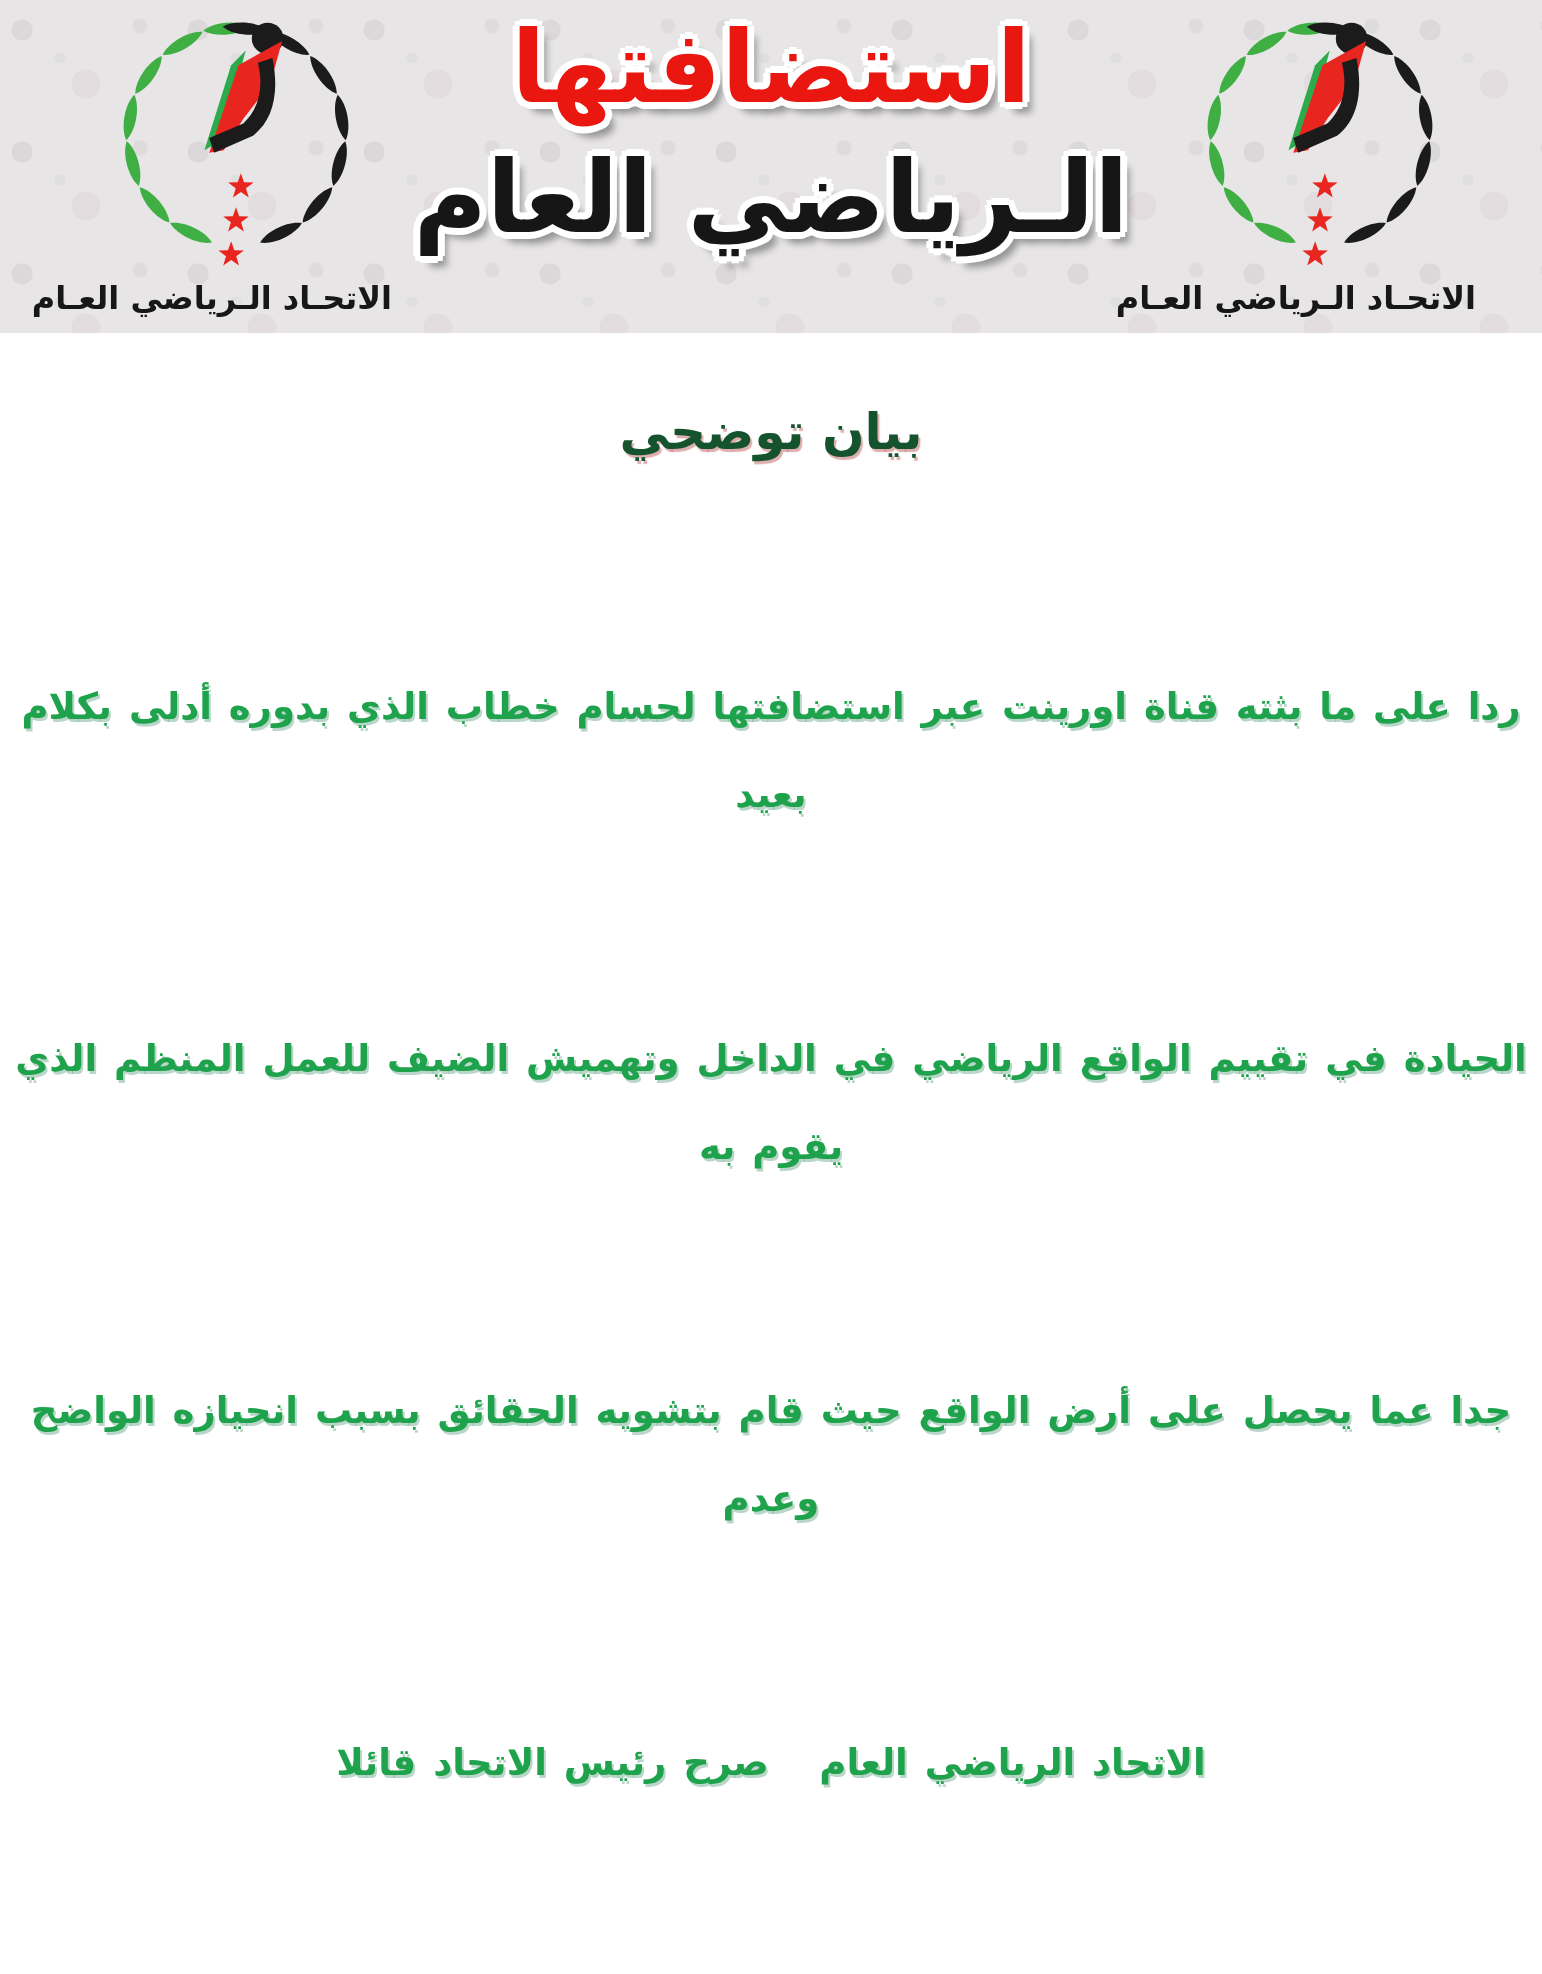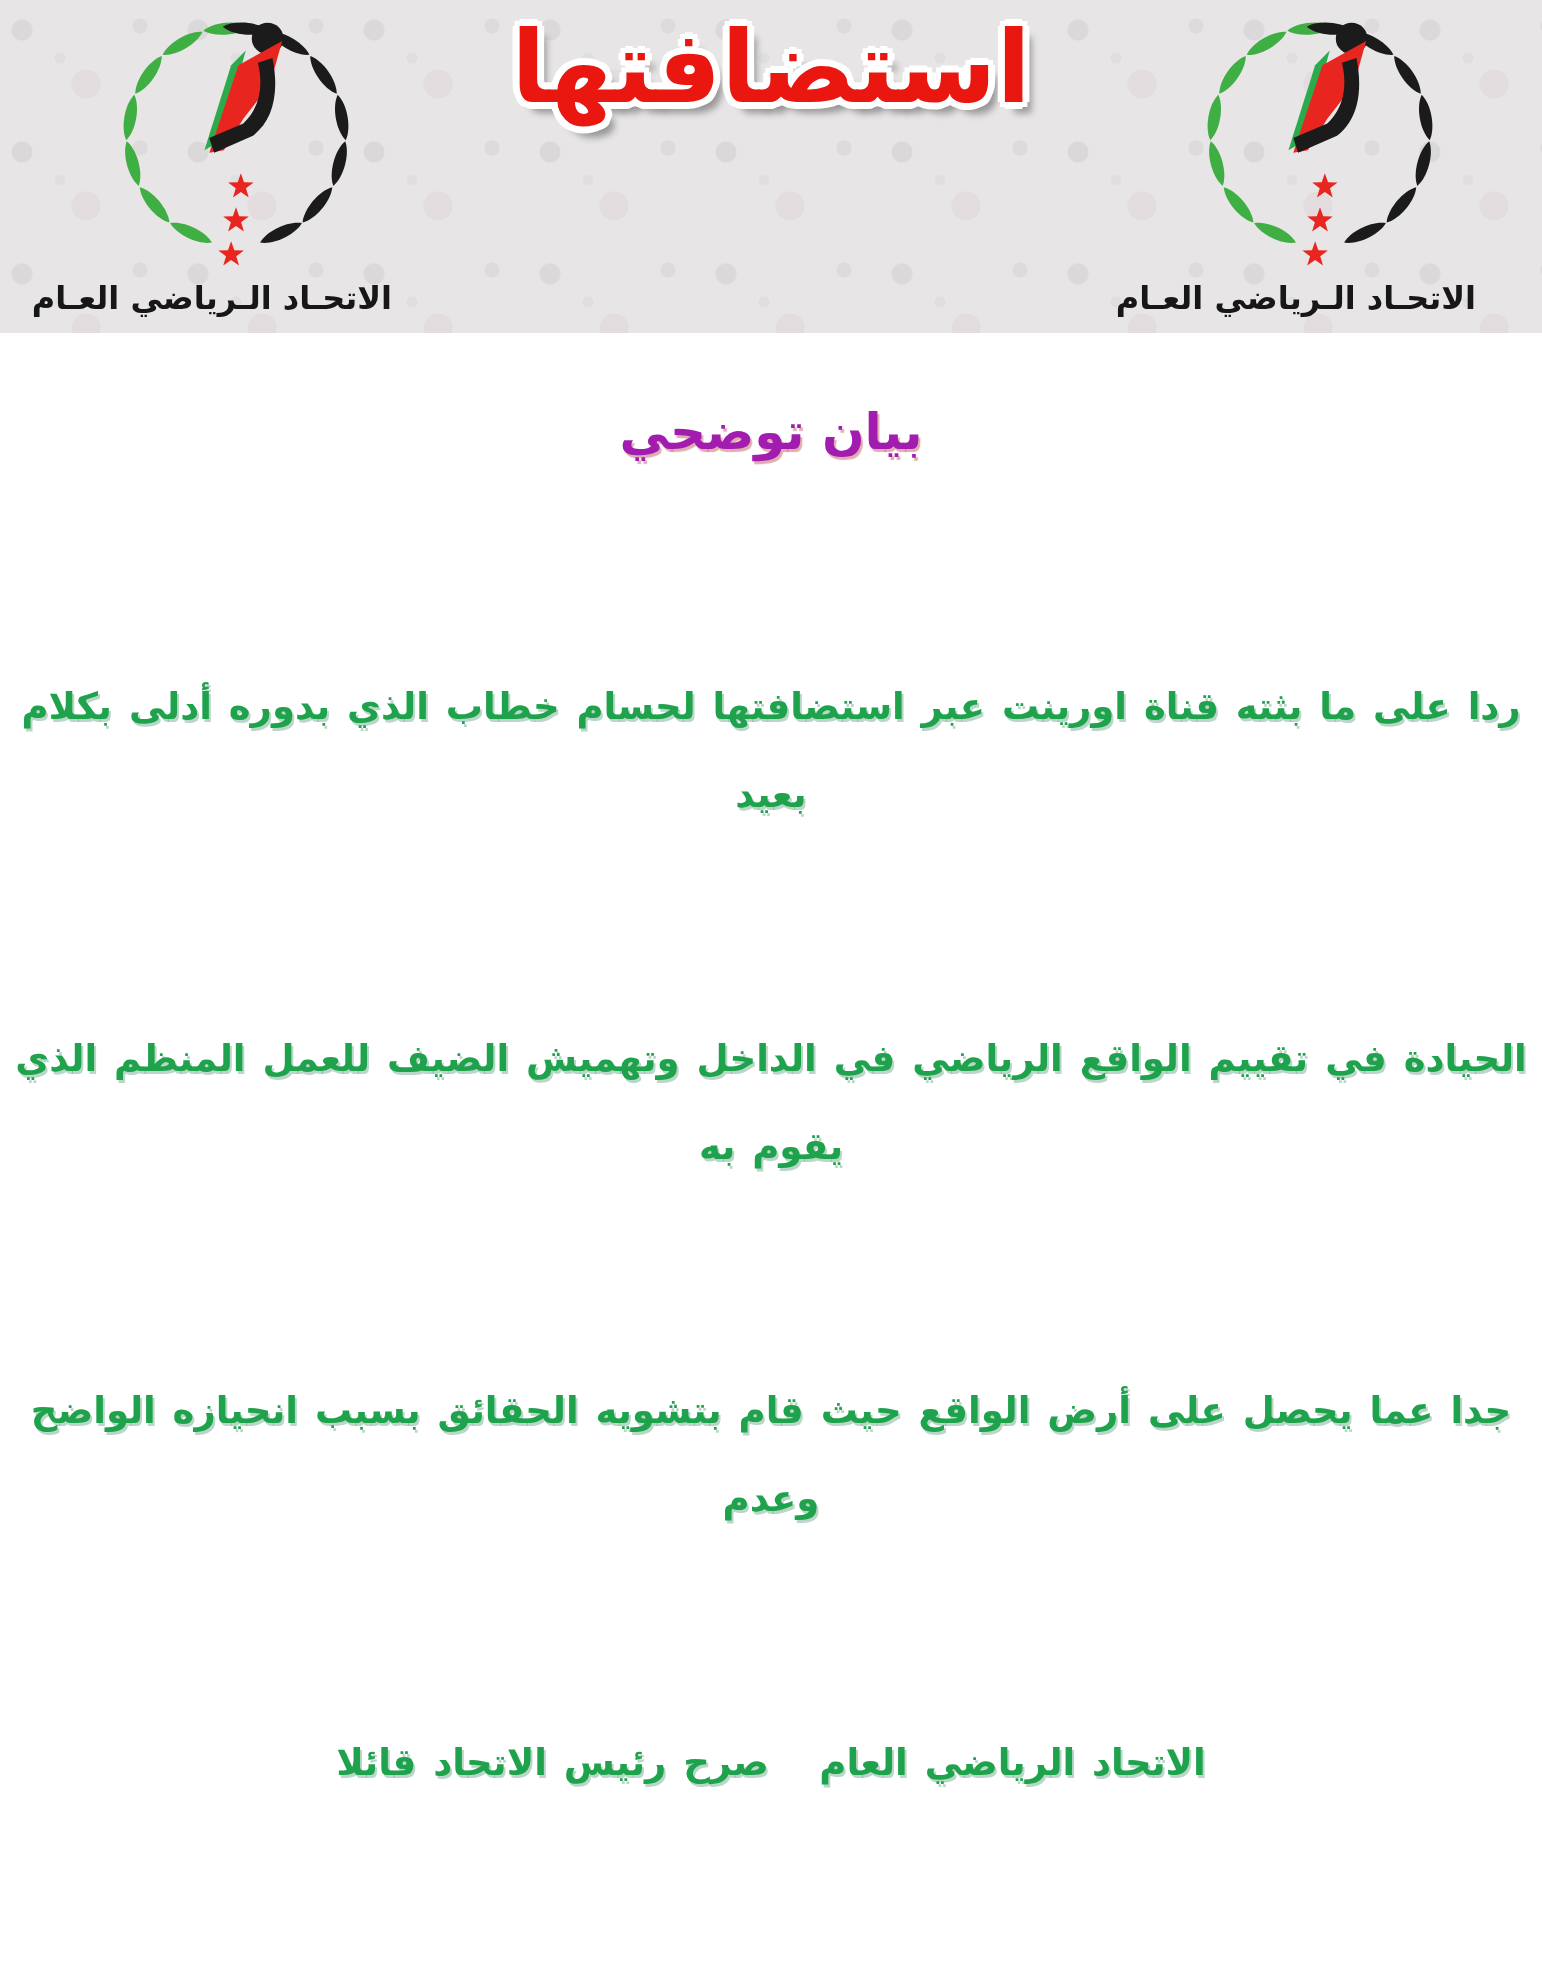--- a/index.html
+++ b/index.html
@@ -40,21 +40,21 @@
   .emblem.left{left:80px;}
   .emblem.right{right:66px;}
   .emblem svg{display:block;margin:0 auto;}
   .emblem-caption{
     margin-top:0;font-size:32px;font-weight:bold;color:#171717;white-space:nowrap;
   }
 
   
   .content{position:absolute;top:333px;left:0;width:1542px;}
   .doc-title{
-    margin-top:70px;text-align:center;font-size:50px;font-weight:bold;color:#a21caf;
+    margin-top:70px;text-align:center;font-size:50px;font-weight:bold;color:#14532d;
     text-shadow:2px 3px 1px rgba(160,20,20,0.35);
   }
   .green-block{
     margin-top:26px;text-align:center;font-size:37px;font-weight:bold;color:#1ea24c;
     line-height:88px;word-spacing:4px;white-space:pre-wrap;
     text-shadow:2px 3px 0 rgba(23,118,72,0.30);
   }
 </style>
 </head>
 <body>
@@ -107,20 +107,21 @@
     </div>
 
     <div class="emblem right">
       <svg viewBox="0 0 240 228" width="292" height="277">
         <use href="#emblem"></use>
       </svg>
       <div class="emblem-caption">الاتحـاد الـرياضي العـام</div>
     </div>
 
     <div class="banner-title red">استضافتها</div>
+    <div class="banner-title black">الـرياضي العام</div>
   </div>
 
   <div class="content">
 
     <div class="doc-title">بيان توضحي</div>
 
     <div class="green-block">
       <div>ردا على ما بثته قناة اورينت عبر استضافتها لحسام خطاب الذي بدوره أدلى بكلام بعيد</div>
       <div>الحيادة في تقييم الواقع الرياضي في الداخل وتهميش الضيف للعمل المنظم الذي يقوم به</div>
       <div>جدا عما يحصل على أرض الواقع حيث قام بتشويه الحقائق بسبب انحيازه الواضح وعدم</div>

